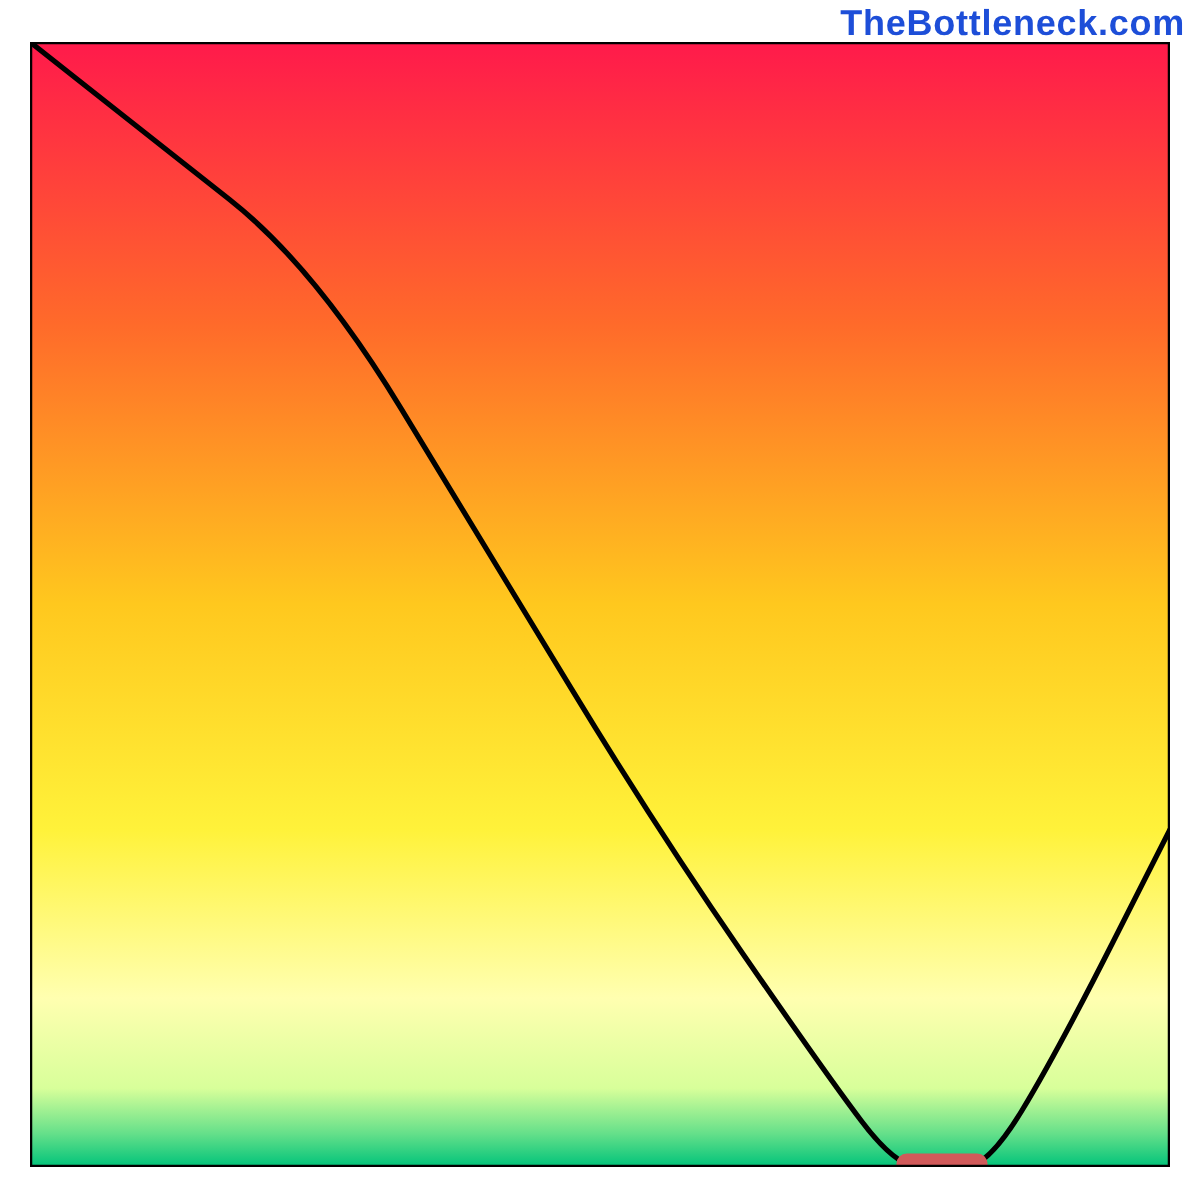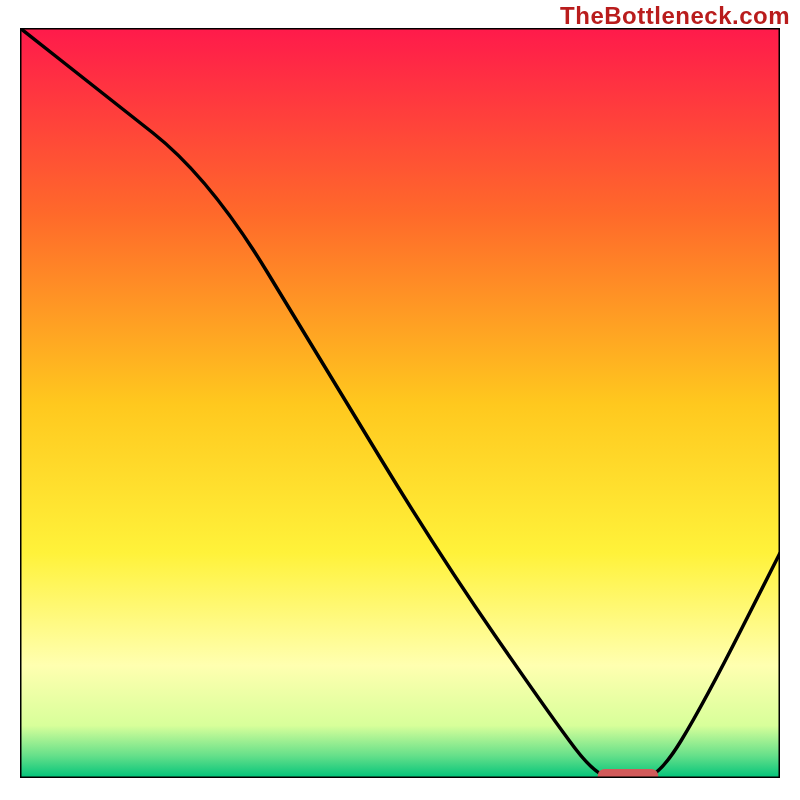--- a/index.html
+++ b/index.html
@@ -14,21 +14,21 @@
     position: relative;
     width: 800px;
     height: 800px;
   }
   .watermark {
     position: absolute;
     top: 2px;
     right: 10px;
     font-size: 24px;
     font-weight: bold;
-    color: #b91c1c;
+    color: #1d4ed8;
     letter-spacing: 0.5px;
     z-index: 10;
   }
   .plot-area {
     position: absolute;
     left: 20px;
     top: 28px;
     width: 760px;
     height: 750px;
     box-sizing: border-box;

